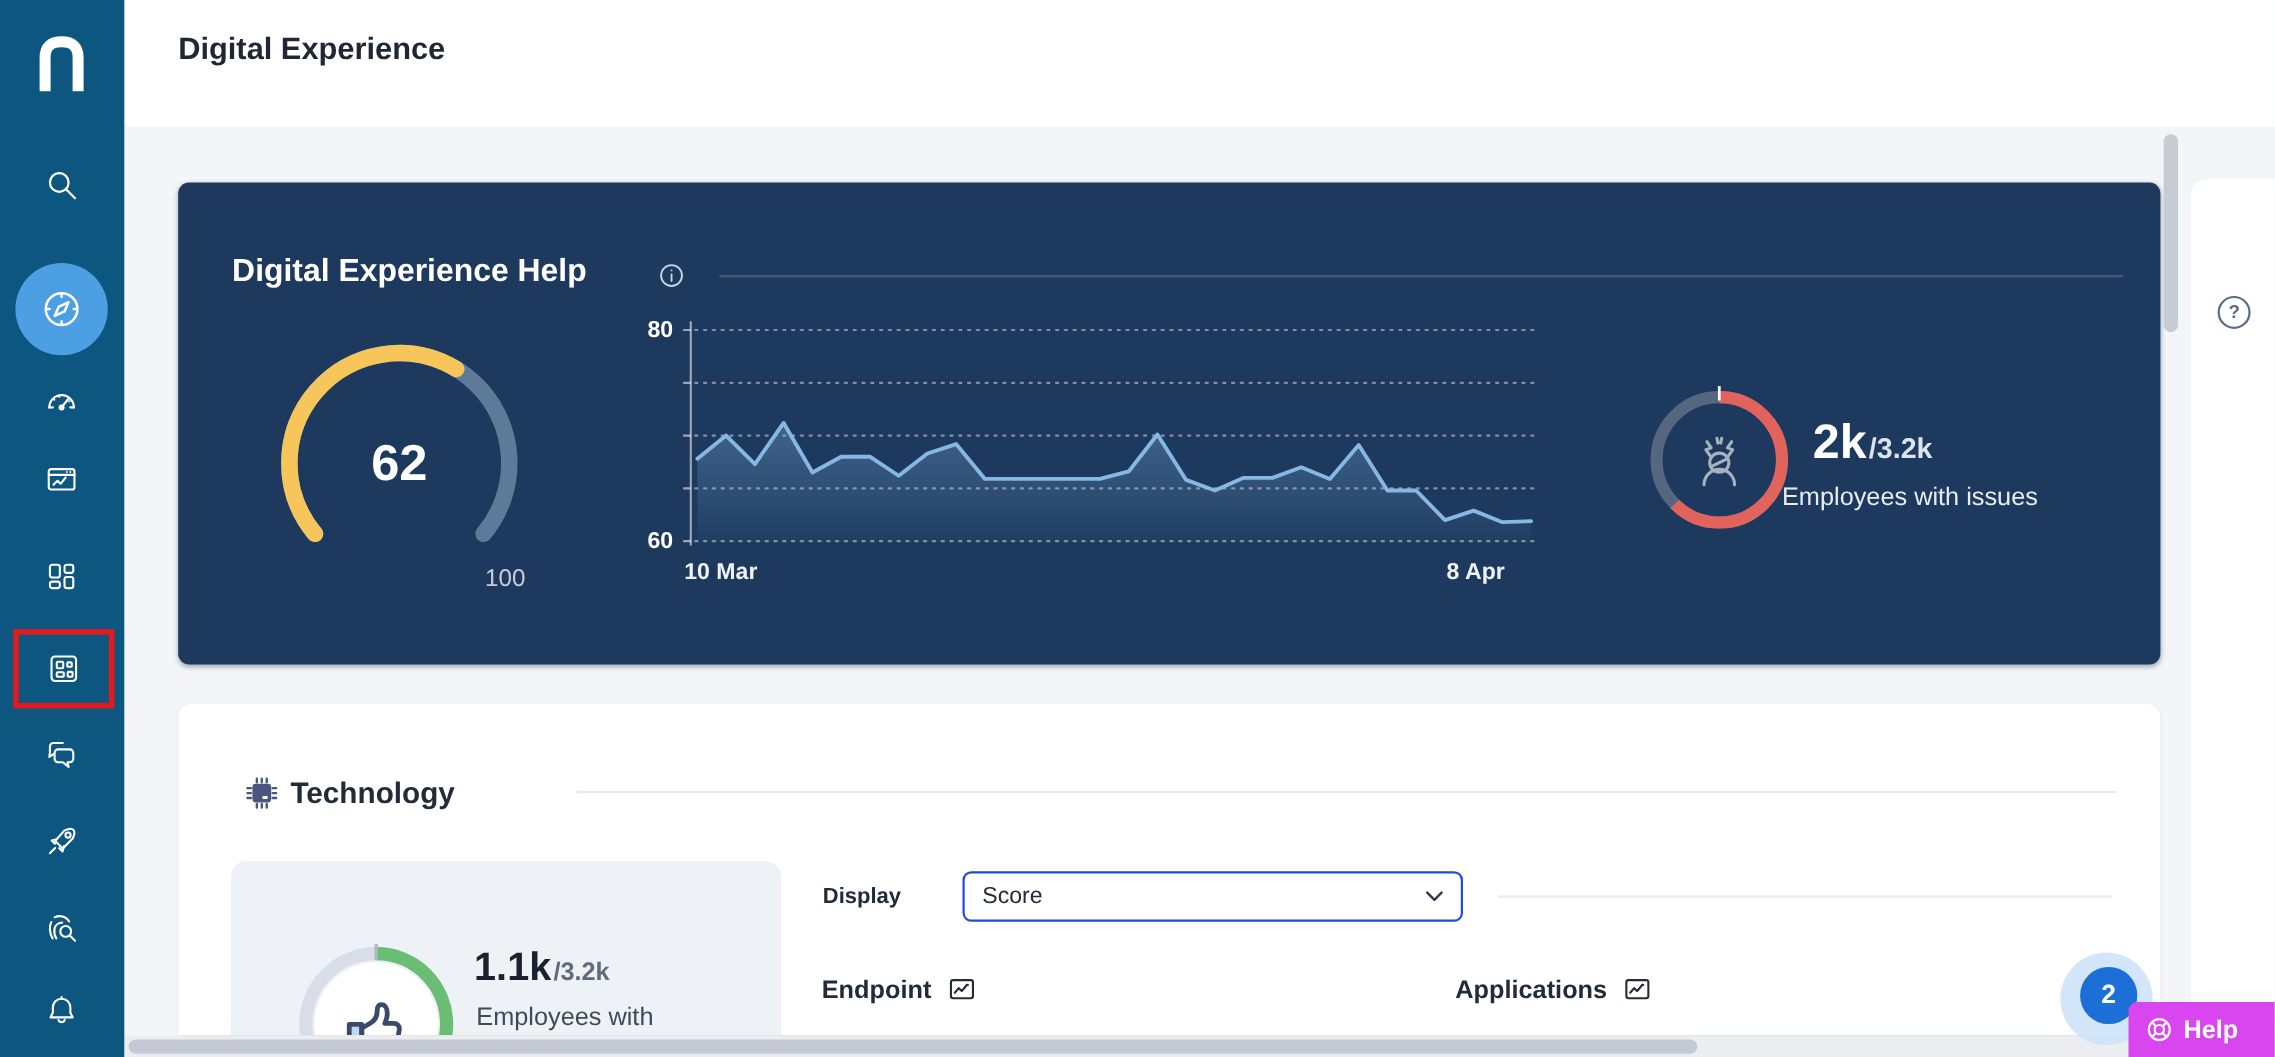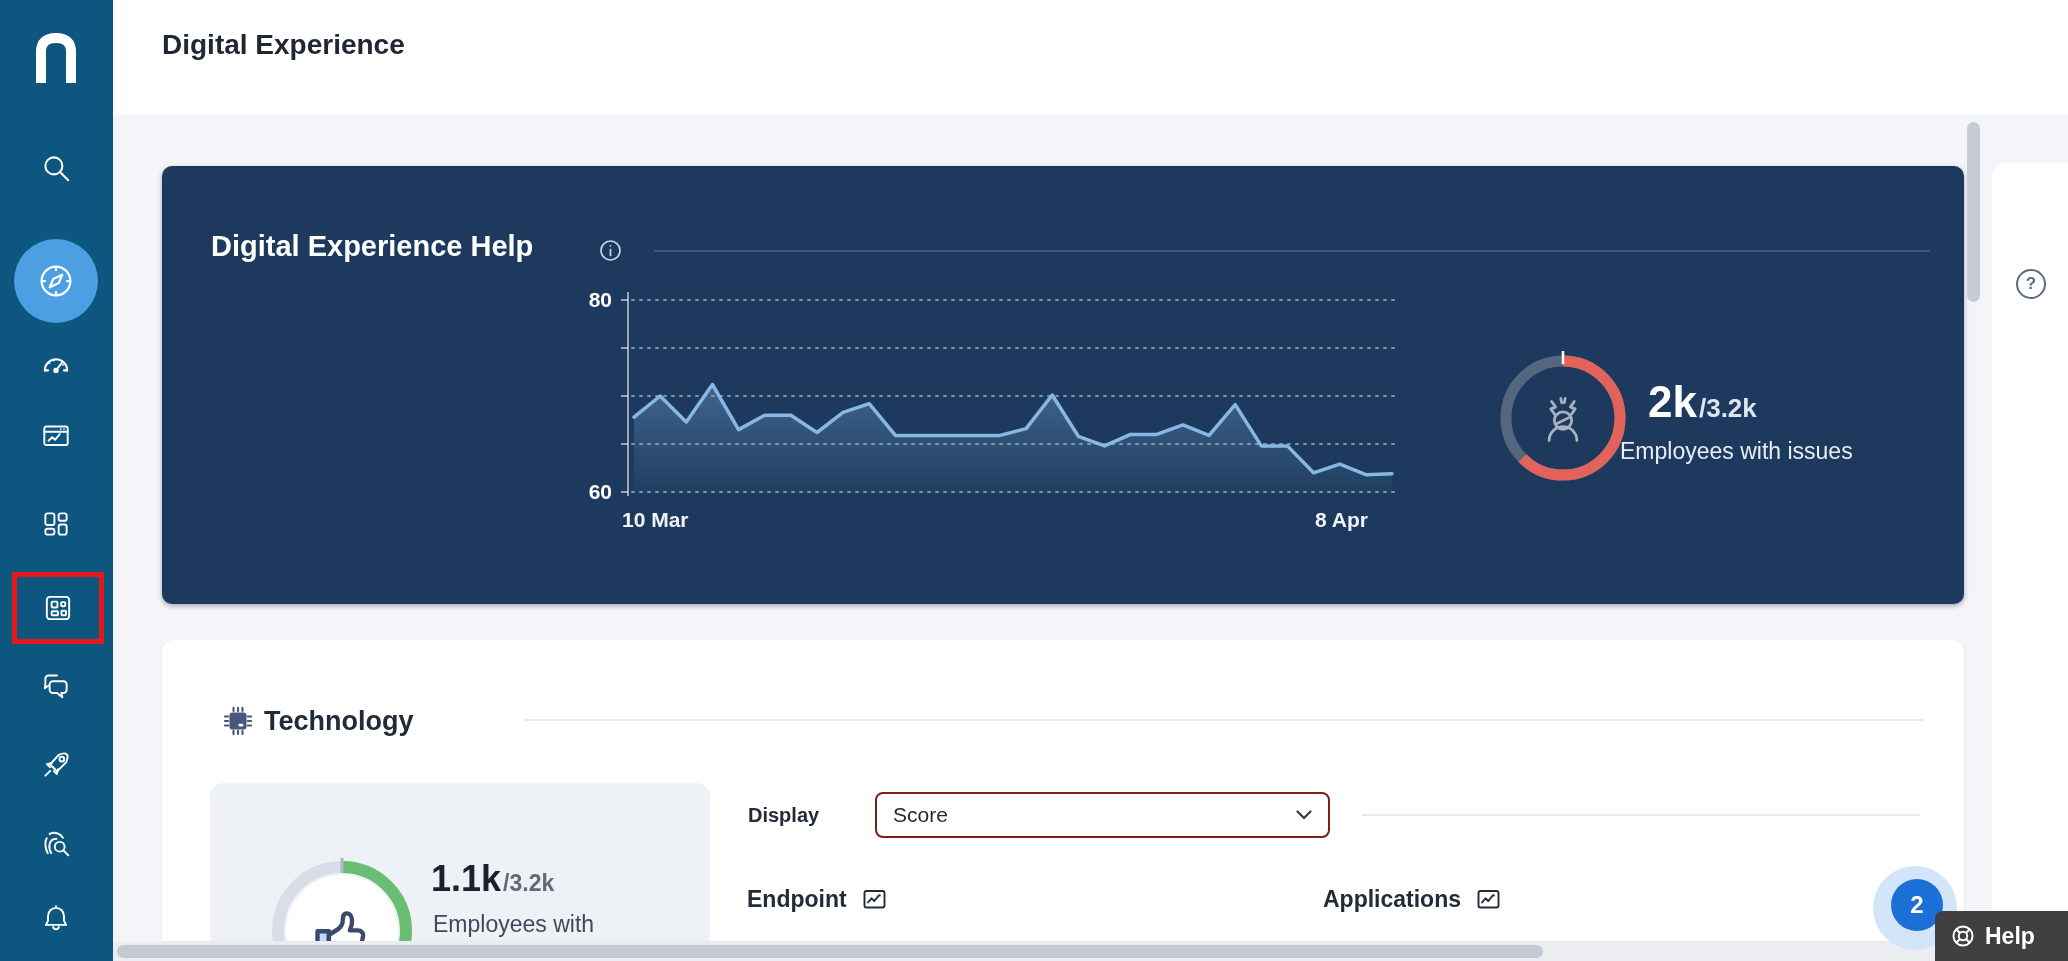--- a/index.html
+++ b/index.html
@@ -52,42 +52,42 @@
   .stat-panel{position:absolute;left:48px;top:143px;width:500px;height:158px;background:#EEF1F6;
     border-radius:14px 14px 0 0;overflow:hidden;}
   .stat-ring{position:absolute;left:54px;top:70px;width:156px;height:156px;}
   .thumb-icon{position:absolute;left:92px;top:108px;width:80px;height:84px;}
   .stat-value-row{position:absolute;left:221px;top:76px;display:flex;align-items:baseline;}
   .stat-value{font-size:36px;font-weight:bold;color:#1A2230;line-height:40px;}
   .stat-total{font-size:23px;font-weight:600;color:#5F6B7A;margin-left:2px;}
   .stat-caption{position:absolute;left:223px;top:128px;font-size:23px;color:#3E4A59;}
   .display-label{position:absolute;left:586px;top:152px;height:46px;line-height:46px;font-size:20px;font-weight:bold;color:#222B38;}
   .dropdown{position:absolute;left:713px;top:152px;width:455px;height:46px;background:#FFFFFF;
-    border:2px solid #7f1d1d;border-radius:8px;box-sizing:border-box;display:flex;align-items:center;
+    border:2px solid #1d4ed8;border-radius:8px;box-sizing:border-box;display:flex;align-items:center;
     padding:0 16px;cursor:pointer;}
   .dropdown-value{font-size:21px;color:#222B38;flex:1;}
   .display-divider{position:absolute;left:1200px;right:44px;top:174px;height:2px;background:#E7EAEF;}
   .section-head{position:absolute;top:246px;display:flex;align-items:flex-start;gap:14px;}
   .section-label{font-size:23px;font-weight:bold;color:#222B38;}
   
   .right-panel{position:absolute;left:1992px;top:163px;width:76px;height:798px;background:#FFFFFF;
     border-radius:14px 0 0 0;z-index:4;}
   .help-circle{position:absolute;left:24px;top:106px;width:30px;height:30px;border:2px solid #5A6B85;
     border-radius:50%;box-sizing:border-box;color:#5A6B85;font-size:17px;font-weight:bold;
     display:flex;align-items:center;justify-content:center;cursor:pointer;}
   
   .h-track{position:absolute;left:113px;top:942px;width:1955px;height:19px;background:#EBEDF1;z-index:6;}
   .h-thumb{position:absolute;left:117px;top:945px;width:1426px;height:13px;border-radius:7px;background:#C4C9D3;z-index:7;cursor:pointer;}
   .v-thumb{position:absolute;left:1967px;top:122px;width:13px;height:180px;border-radius:7px;background:#C6CBD4;z-index:7;cursor:pointer;}
   
   .badge-halo{position:absolute;left:1873px;top:866px;width:84px;height:84px;border-radius:50%;
     background:#CFE3F7;opacity:.92;z-index:9;}
   .badge{position:absolute;left:1891px;top:879px;width:52px;height:52px;border-radius:50%;background:#1B6FD6;
     color:#FFFFFF;font-size:24px;font-weight:bold;display:flex;align-items:center;justify-content:center;z-index:10;cursor:pointer;}
-  .help-btn{position:absolute;left:1935px;top:911px;width:133px;height:50px;background:#404040;
+  .help-btn{position:absolute;left:1935px;top:911px;width:133px;height:50px;background:#d946ef;
     border-radius:8px 0 0 0;display:flex;align-items:center;gap:9px;padding-left:15px;box-sizing:border-box;
     z-index:11;cursor:pointer;}
   .help-label{color:#FFFFFF;font-size:23px;font-weight:bold;}
 </style>
 </head>
 <body>
 
 <div class="sidebar">
   <div class="logo">
     <svg width="46" height="54" viewBox="0 0 46 54">
@@ -218,20 +218,28 @@
     <svg width="25" height="25" viewBox="0 0 25 25">
       <g stroke="#C9D4E2" stroke-width="1.7" fill="none" stroke-linecap="round">
         <circle cx="12.5" cy="12.5" r="9.5"></circle>
         <path d="M12.5 11.5 v6"></path>
         <circle cx="12.5" cy="7.8" r="0.9" fill="#C9D4E2" stroke="none"></circle>
       </g>
     </svg>
   </div>
   <div class="sc-divider"></div>
 
+  <div class="gauge-wrap">
+    <svg id="gauge-svg" width="240" height="252" viewBox="0 0 240 252">
+      <path id="gauge-track" fill="none" stroke-width="15" stroke-linecap="round" d="M43.4 190.3 A100 100 0 1 1 196.6 190.3" stroke="#5E7A99"></path>
+      <path id="gauge-value" fill="none" stroke-width="15" stroke-linecap="round" d="M43.4 190.3 A100 100 0 0 1 171.8 40.5" stroke="#F6C65B"></path>
+    </svg>
+    <div class="gauge-value">62</div>
+    <div class="gauge-max">100</div>
+  </div>
 
   <div class="trend">
     <svg id="trend-svg" width="780" height="212" viewBox="0 0 780 212">
       <defs>
         <linearGradient id="areaGrad" x1="0" y1="0" x2="0" y2="1">
           <stop offset="0" stop-color="#86B6E2" stop-opacity="0.34"></stop>
           <stop offset="1" stop-color="#86B6E2" stop-opacity="0.03"></stop>
         </linearGradient>
       </defs>
     <line x1="12" x2="776" y1="202" y2="202" class="grid"></line>

